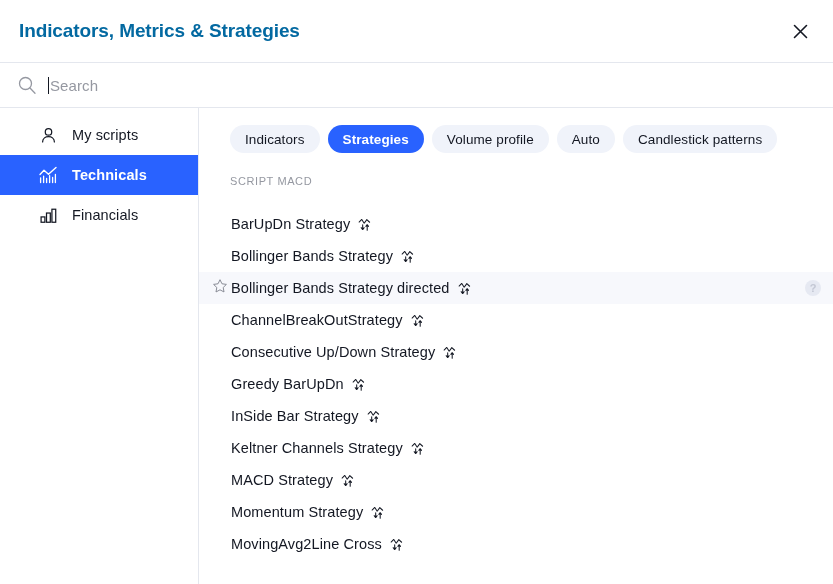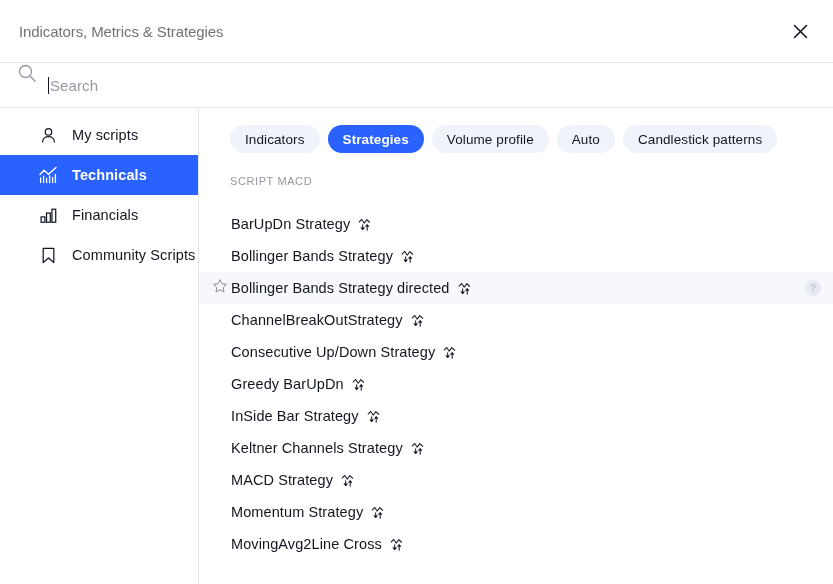--- a/index.html
+++ b/index.html
@@ -26,43 +26,44 @@
   .header {
     height: 63px;
     min-height: 63px;
     border-bottom: 1px solid #e4e7ee;
     display: flex;
     align-items: center;
     padding: 0 18px 0 19px;
     box-sizing: border-box;
   }
   .header-title {
-    font-size: 15px;
-    font-weight: normal;
+    font-size: 19px;
+    font-weight: bold;
     letter-spacing: -0.1px;
-    color: #737373;
+    color: #0369a1;
     flex: 1;
   }
   .close-button {
     width: 30px;
     height: 30px;
     display: flex;
     align-items: center;
     justify-content: center;
     cursor: pointer;
     border-radius: 4px;
   }
   .close-button svg { display: block; }
 
   
   .search-bar {
     height: 45px;
     min-height: 45px;
     border-bottom: 1px solid #e4e7ee;
     display: flex;
+    align-items: center;
     padding-left: 17px;
     box-sizing: border-box;
   }
   .search-icon { width: 20px; height: 20px; display:block; margin-right: 11px; }
   .search-input-wrap {
     display: flex;
     align-items: center;
     flex: 1;
     height: 100%;
   }
@@ -266,28 +267,20 @@
         <span class="side-icon">
           <svg width="19" height="19" viewBox="0 0 20 20">
             <rect x="2.2" y="11.5" width="4" height="5.6" stroke="#131722" stroke-width="1.3" fill="none"></rect>
             <rect x="7.9" y="7.4" width="4" height="9.7" stroke="#131722" stroke-width="1.3" fill="none"></rect>
             <rect x="13.6" y="3.4" width="4" height="13.7" stroke="#131722" stroke-width="1.3" fill="none"></rect>
           </svg>
         </span>
         <span class="side-label">Financials</span>
       </div>
 
-      <div class="side-item">
-        <span class="side-icon">
-          <svg width="19" height="19" viewBox="0 0 20 20">
-            <path d="M4.4 2.6 L15.6 2.6 L15.6 17.4 L10 12.6 L4.4 17.4 Z" stroke="#131722" stroke-width="1.3" fill="none" stroke-linejoin="round"></path>
-          </svg>
-        </span>
-        <span class="side-label">Community Scripts</span>
-      </div>
     </div>
 
     <div class="main">
 
       <div class="tabs">
         <div class="tab">Indicators</div>
         <div class="tab active">Strategies</div>
         <div class="tab">Volume profile</div>
         <div class="tab">Auto</div>
         <div class="tab">Candlestick patterns</div>

